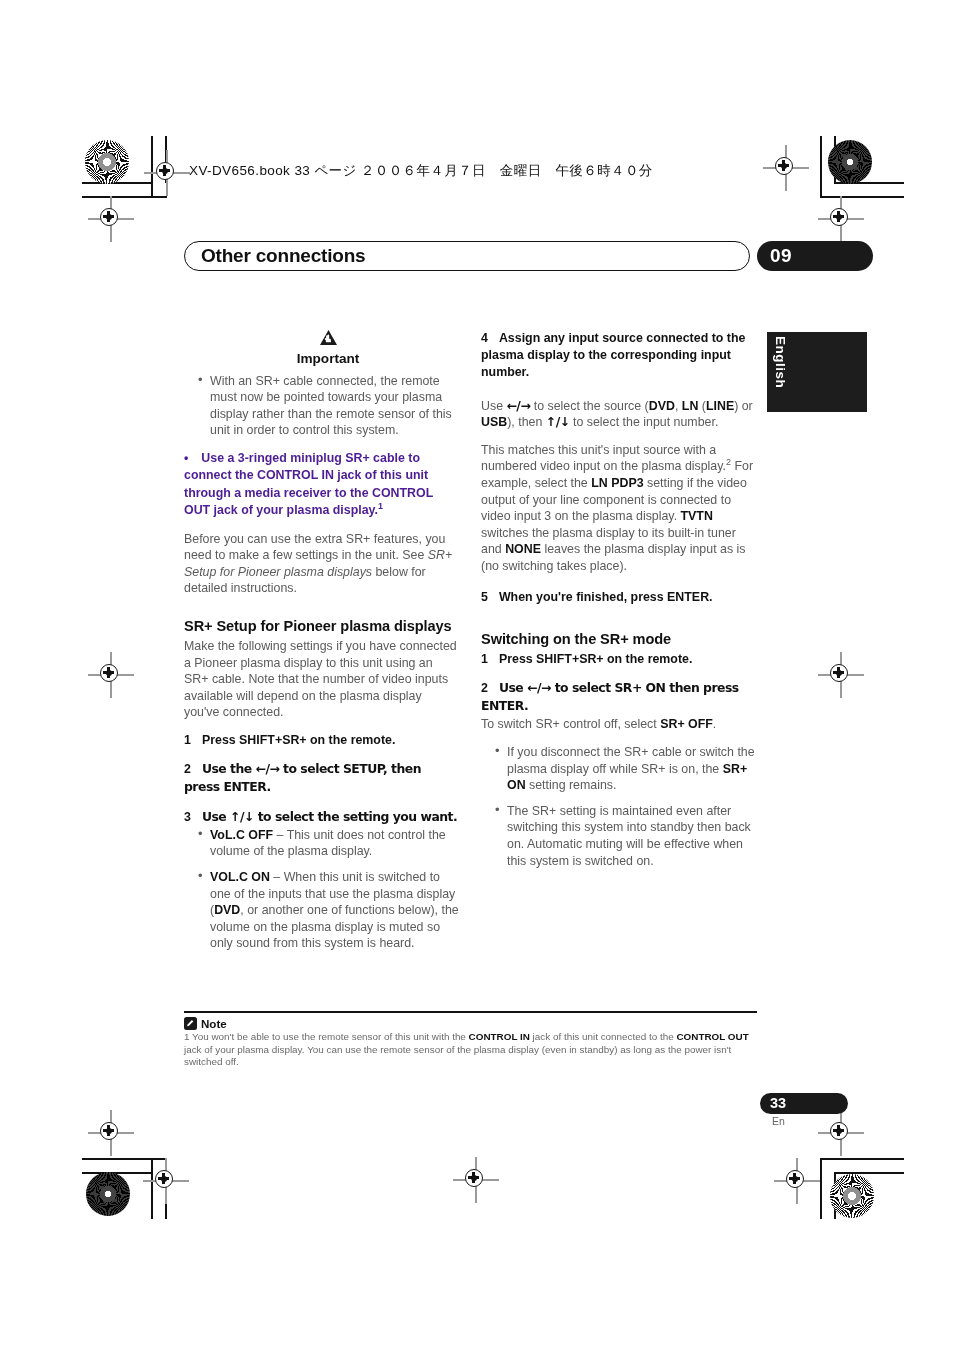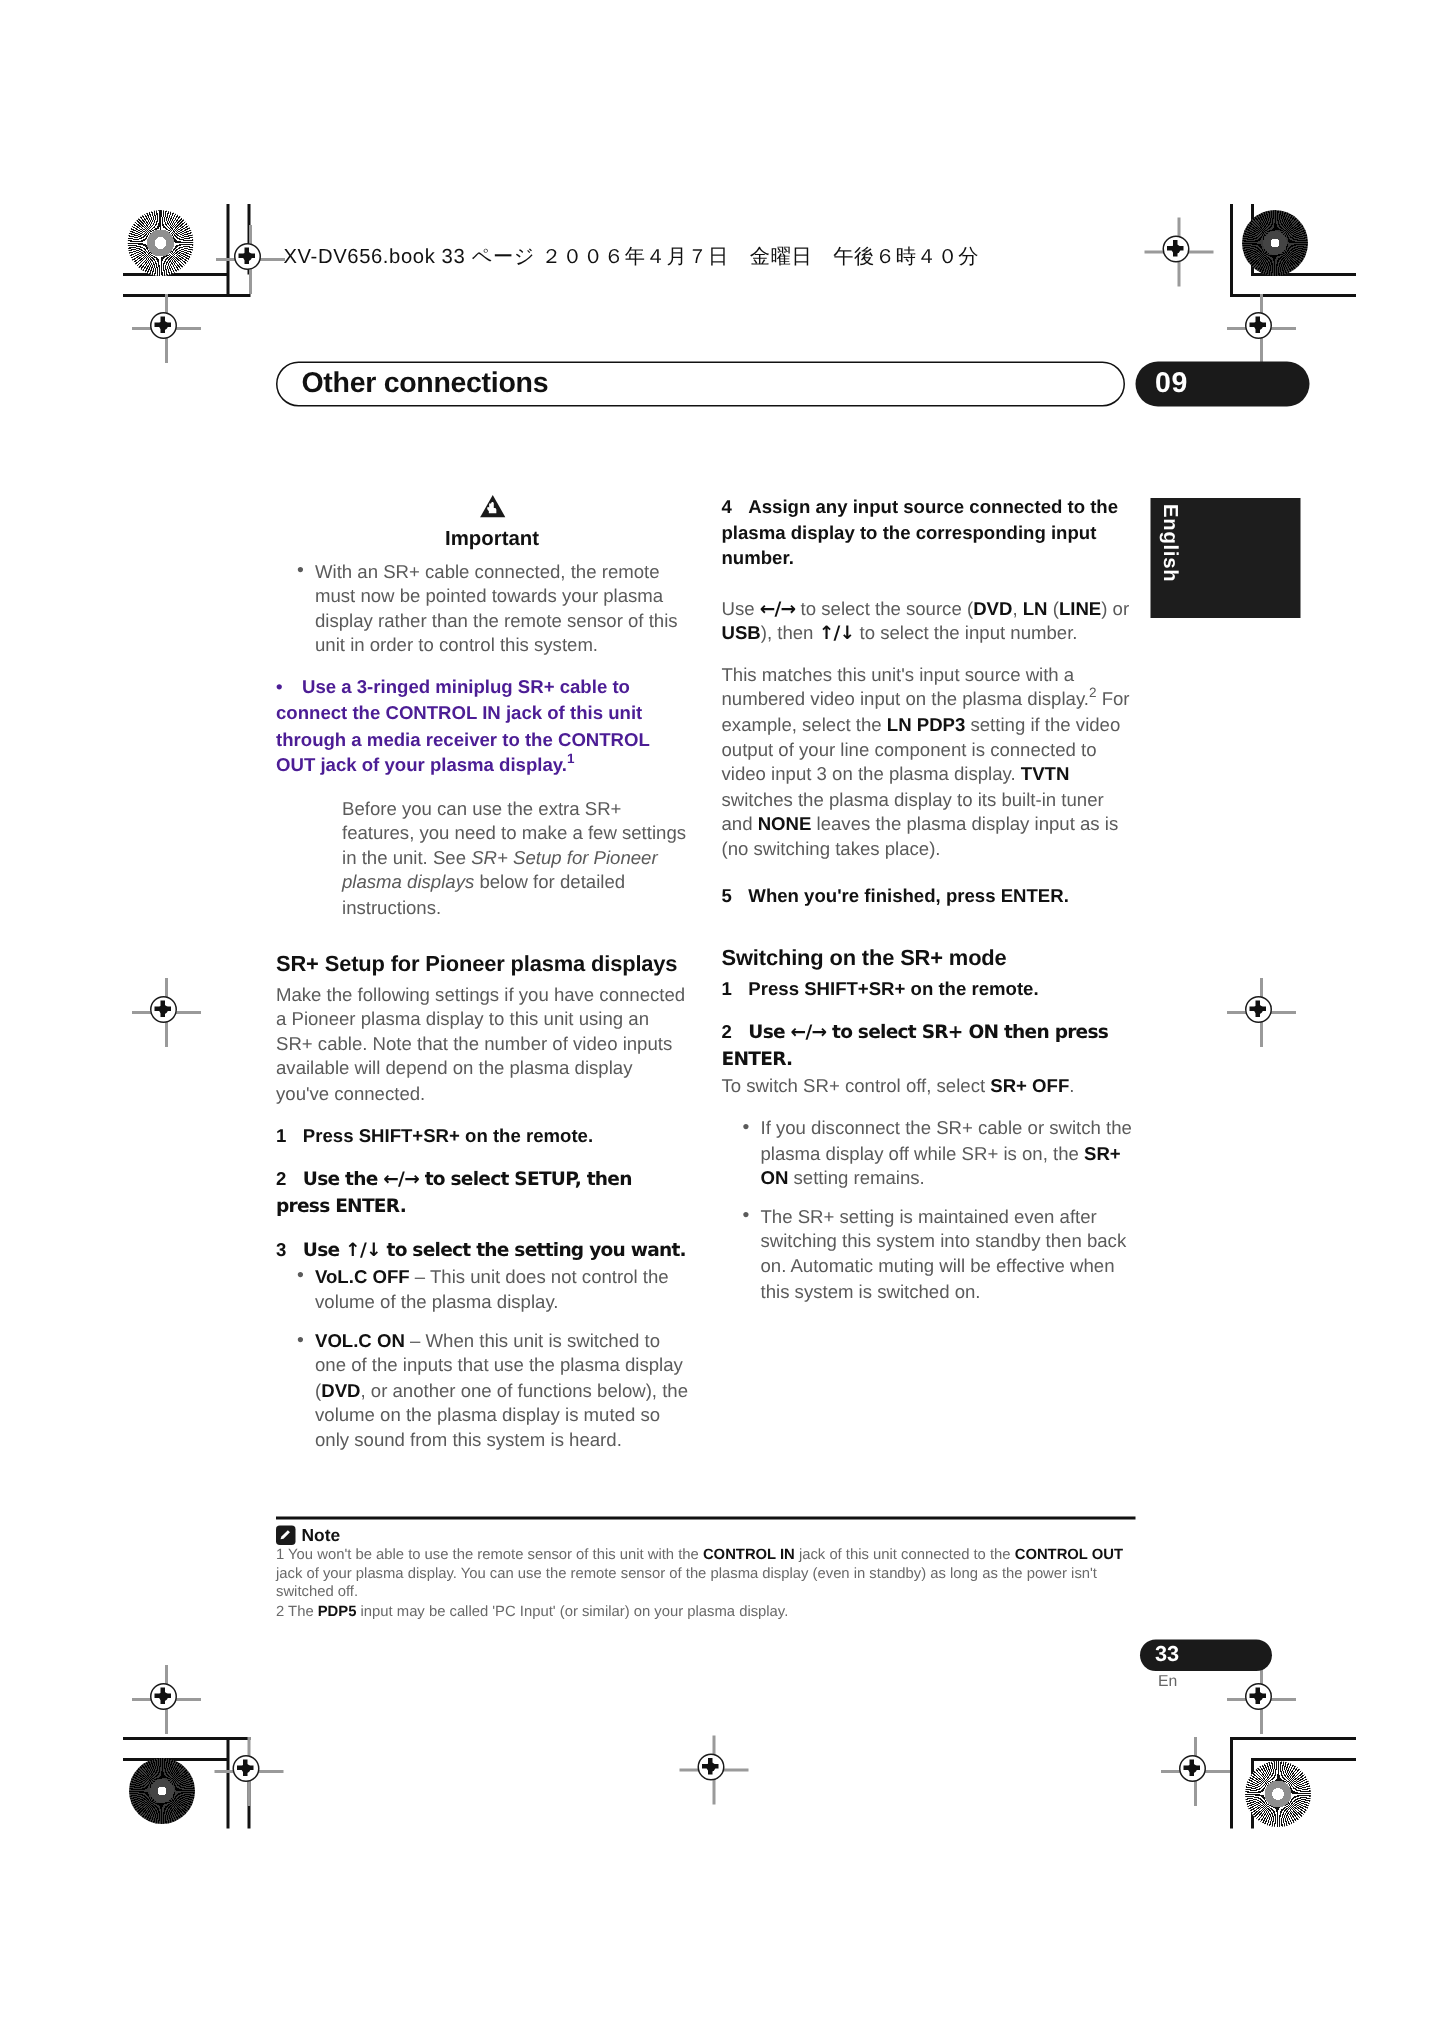--- a/index.html
+++ b/index.html
@@ -401,21 +401,21 @@
     <span class="important-label">Important</span>
   </div>
 
   <ul class="bl">
     <li>With an SR+ cable connected, the remote must now be pointed towards your plasma display rather than the remote sensor of this unit in order to control this system.</li>
   </ul>
 
   <p class="bold-bullet">
     <span class="bdot">•</span><span>Use a 3-ringed miniplug SR+ cable to connect the CONTROL IN jack of this unit through a media receiver to the CONTROL OUT jack of your plasma display.</span><sup>1</sup>
   </p>
-  <p class="txt" style="margin-top:2px;margin-left:44px;"><span>Before you can use the extra SR+ features, you need to make a few settings in the unit. See </span><i>SR+ Setup for Pioneer plasma displays</i><span> below for detailed instructions.</span></p>
+  <p class="txt" style="margin-top:2px;"><span>Before you can use the extra SR+ features, you need to make a few settings in the unit. See </span><i>SR+ Setup for Pioneer plasma displays</i><span> below for detailed instructions.</span></p>
 
   <h3 class="sec first">SR+ Setup for Pioneer plasma displays</h3>
   <p class="txt" style="margin-top:0;">Make the following settings if you have connected a Pioneer plasma display to this unit using an SR+ cable. Note that the number of video inputs available will depend on the plasma display you've connected.</p>
 
   <p class="step">
     <span class="n">1</span><span>Press SHIFT+SR+ on the remote.</span>
   </p>
 
   <p class="step">
     <span class="n">2</span><span class="arrow">Use the ←/→ to select SETUP, then press ENTER.</span>
@@ -476,18 +476,17 @@
   <span class="note-icon">
     <svg width="9" height="9" viewBox="0 0 9 9">
       <path d="M1 7.2 L1.6 5.4 L5.9 1.1 L7.3 2.5 L3 6.8 Z" fill="#ffffff"></path>
     </svg>
   </span>
   <span class="note-label">Note</span>
 </div>
 
 <div class="footnotes">
   <p><span>1</span><span> You won't be able to use the remote sensor of this unit with the </span><b>CONTROL IN</b><span> jack of this unit connected to the </span><b>CONTROL OUT</b><span> jack of your plasma display. You can use the remote sensor of the plasma display (even in standby) as long as the power isn't switched off.</span></p>
-  <p><span>2</span><span> The </span><b>PDP5</b><span> input may be called 'PC Input' (or similar) on your plasma display.</span></p>
 </div>
 
 <div class="pagenum-pill"></div>
 <div class="pagenum">33</div>
 <div class="pagenum-en">En</div>
 
 </body></html>

